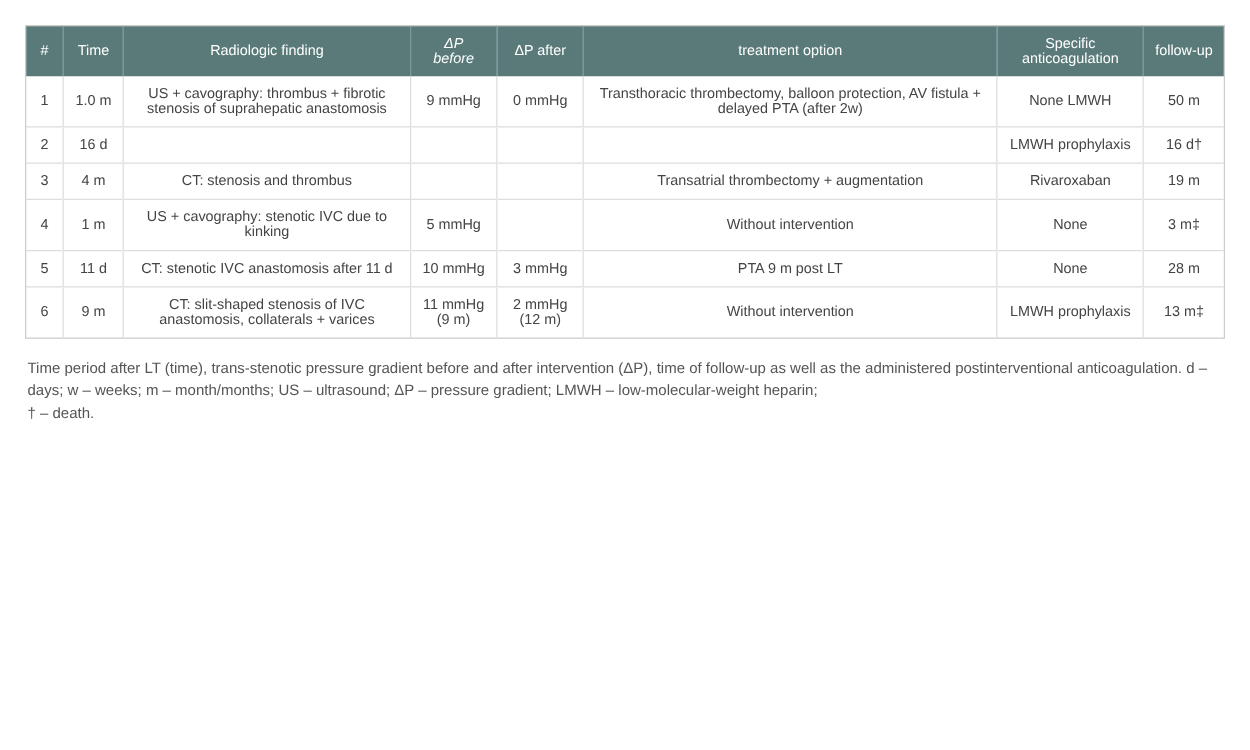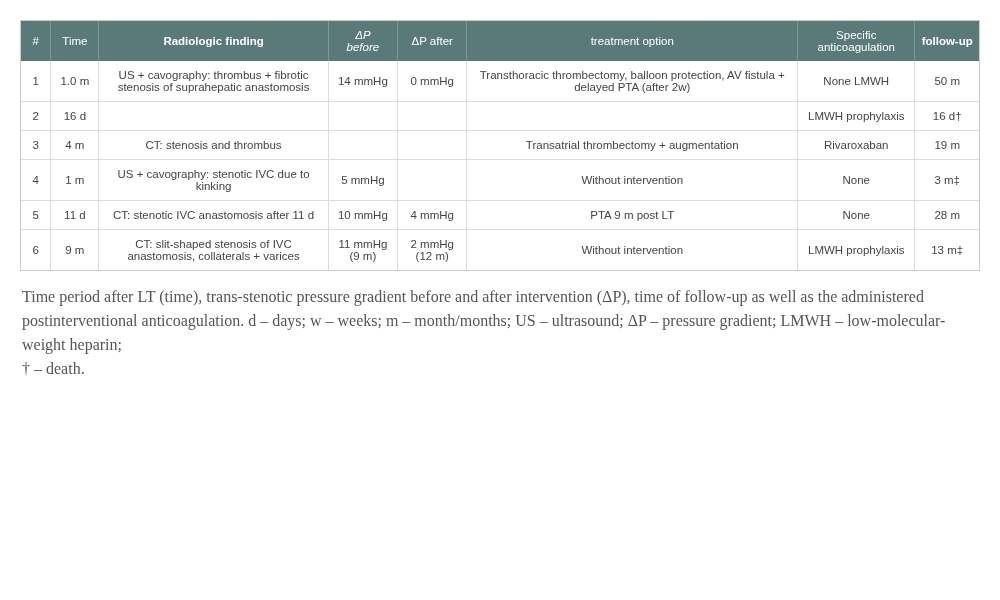--- a/index.html
+++ b/index.html
@@ -51,50 +51,49 @@
     }
     tbody td:last-child {
       border-right: none;
       text-align: center;
     }
     td.left-align {
       text-align: center;
     }
     .footnote {
       margin-top: 10px;
-      font-size: 16px;
+      font-size: 12px;
       color: #555;
       line-height: 1.5;
       padding: 4px 2px;
-      font-family: Liberation Serif, serif;
     }
   </style>
 </head>
 <body>
 
 <div class="table-wrapper">
   <table>
     <thead>
       <tr>
         <th style="width:28px;">#</th>
         <th style="width:45px;">Time</th>
-        <th style="width:215px;font-weight:bold;">Radiologic finding</th>
+        <th style="width:215px;">Radiologic finding</th>
         <th style="width:65px;font-style:italic;">ΔP<br>before</th>
         <th style="width:65px;">ΔP after</th>
         <th style="width:310px;">treatment option</th>
         <th style="width:110px;">Specific anticoagulation</th>
-        <th style="width:60px;font-weight:bold;">follow-up</th>
+        <th style="width:60px;">follow-up</th>
       </tr>
     </thead>
     <tbody id="table-body">
     <tr>
           <td>1</td>
           <td>1.0 m</td>
           <td class="left-align">US + cavography: thrombus + fibrotic stenosis of suprahepatic anastomosis</td>
-          <td>14 mmHg</td>
+          <td>9 mmHg</td>
           <td>0 mmHg</td>
           <td class="left-align">Transthoracic thrombectomy, balloon protection, AV fistula + delayed PTA (after 2w)</td>
           <td>None LMWH</td>
           <td>50 m</td>
         </tr>
         <tr>
           <td>2</td>
           <td>16 d</td>
           <td class="left-align"></td>
           <td></td>
@@ -121,21 +120,21 @@
           <td></td>
           <td class="left-align">Without intervention</td>
           <td>None</td>
           <td>3 m‡</td>
         </tr>
         <tr>
           <td>5</td>
           <td>11 d</td>
           <td class="left-align">CT: stenotic IVC anastomosis after 11 d</td>
           <td>10 mmHg</td>
-          <td>4 mmHg</td>
+          <td>3 mmHg</td>
           <td class="left-align">PTA 9 m post LT</td>
           <td>None</td>
           <td>28 m</td>
         </tr>
         <tr>
           <td>6</td>
           <td>9 m</td>
           <td class="left-align">CT: slit-shaped stenosis of IVC anastomosis, collaterals + varices</td>
           <td>11 mmHg (9 m)</td>
           <td>2 mmHg (12 m)</td>

